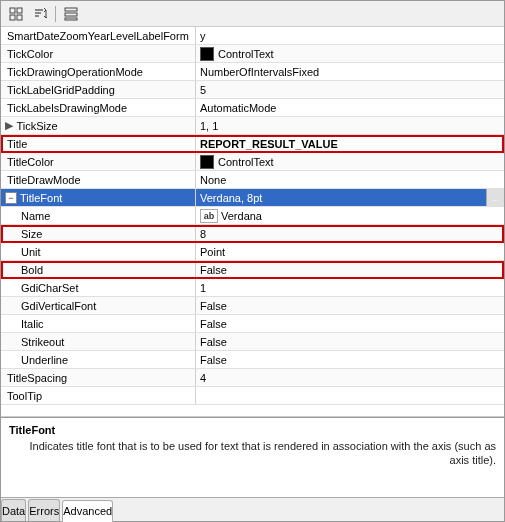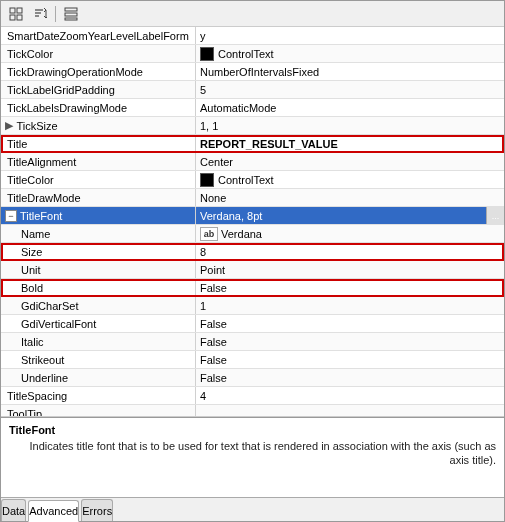--- a/index.html
+++ b/index.html
@@ -295,24 +295,20 @@
           <span style="margin-right: 3px; color: rgb(85, 85, 85);">▶</span>
           <span>TickSize</span>
         </div>
         <div class="prop-value">1, 1</div>
       </div>
       <div class="grid-row" style="outline: rgb(204, 0, 0) solid 2px; outline-offset: -2px; z-index: 1; position: relative;">
         <div class="prop-name">Title</div>
         <div class="prop-value" style="font-weight: bold;">REPORT_RESULT_VALUE</div>
       </div>
       <div class="grid-row">
-        <div class="prop-name">TitleAlignment</div>
-        <div class="prop-value">Center</div>
-      </div>
-      <div class="grid-row">
         <div class="prop-name">TitleColor</div>
         <div class="prop-value">
           <span class="color-swatch" style="background: rgb(0, 0, 0);"></span>
           <span>ControlText</span>
         </div>
       </div>
       <div class="grid-row">
         <div class="prop-name">TitleDrawMode</div>
         <div class="prop-value">None</div>
       </div>
@@ -372,16 +368,16 @@
       </div>
     </div>
 
   <div class="description-panel">
     <div class="description-title">TitleFont</div>
     <div class="description-text">Indicates title font that is to be used for text that is rendered in association with the axis (such as axis title).</div>
   </div>
 
   <div class="tab-bar">
   <div class="tab">Data</div>
+      <div class="tab">Errors</div>
       <div class="tab active">Advanced</div>
-      <div class="tab">Errors</div>
     </div>
 </div>
 
 </body></html>

